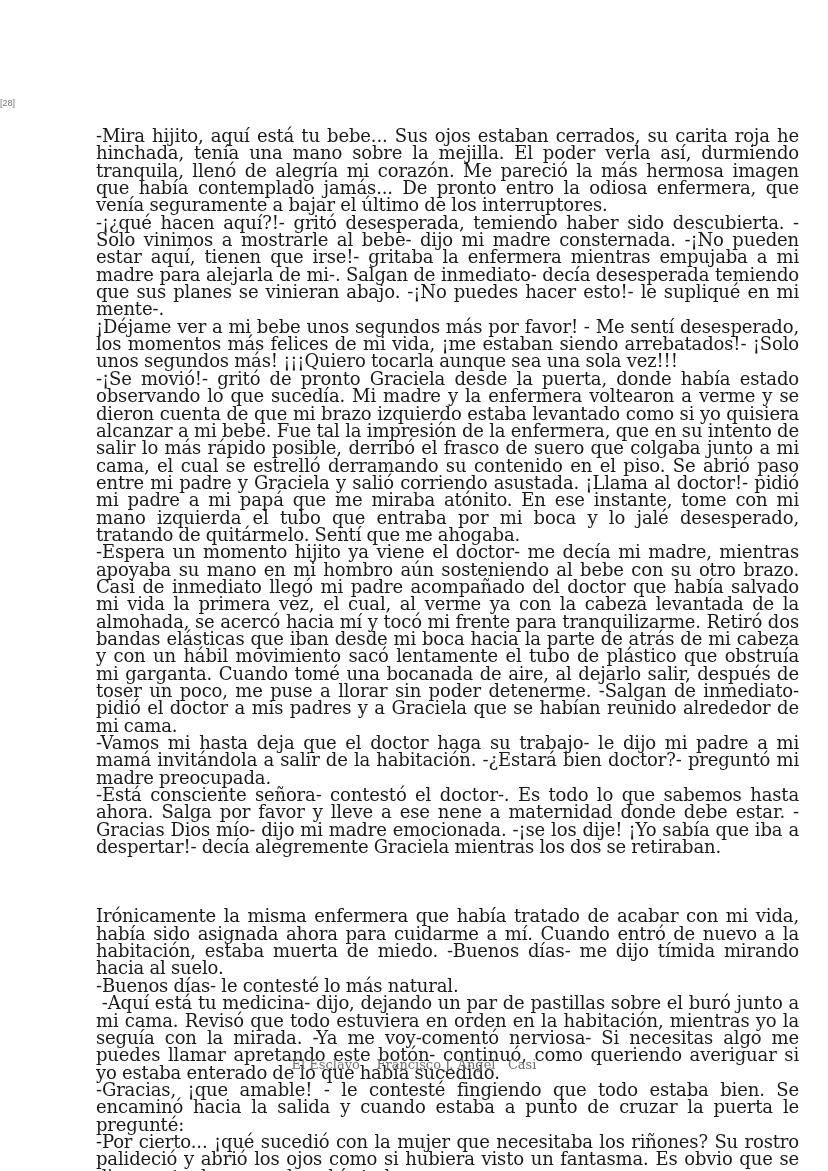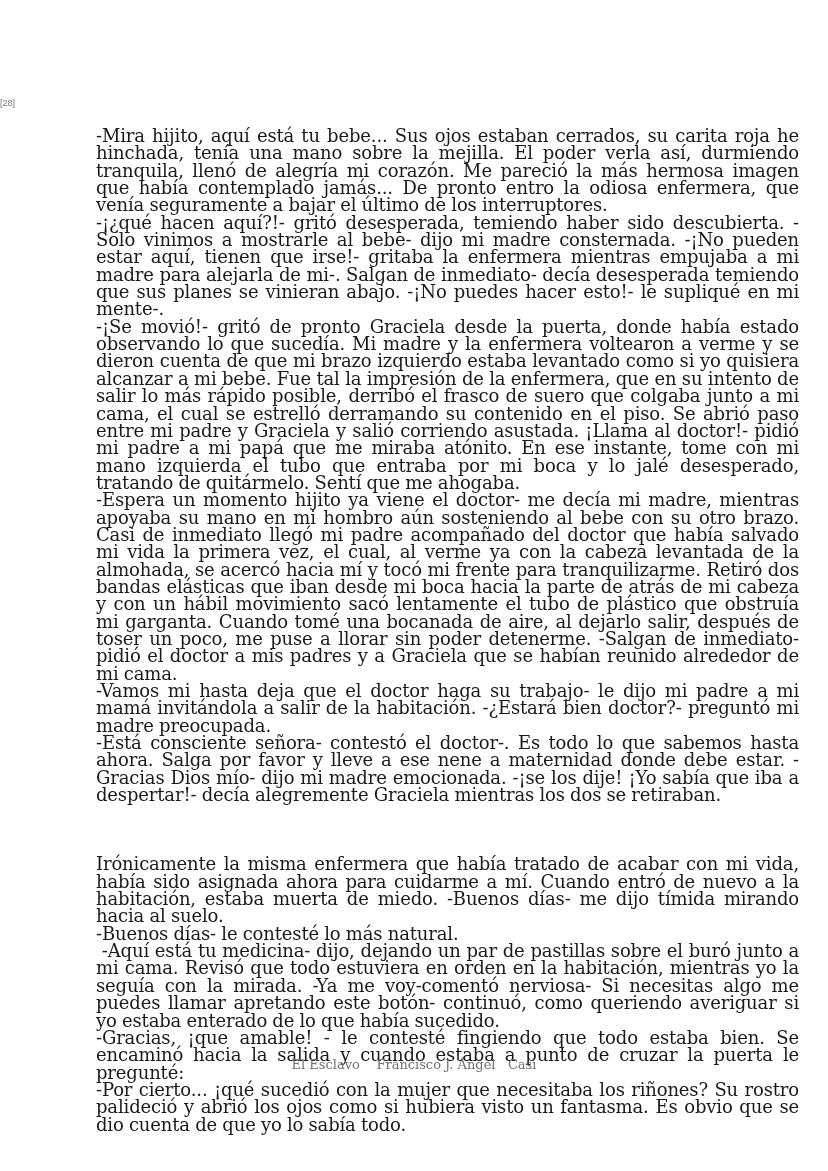--- a/index.html
+++ b/index.html
@@ -61,20 +61,21 @@
     }
   </style>
 </head>
 <body>
 
 <div class="page-number">[28]</div>
 
 <div class="body-text">
   <p>-Mira hijito, aquí está tu bebe... Sus ojos estaban cerrados, su carita roja he hinchada, tenía una mano sobre la mejilla. El poder verla así, durmiendo tranquila, llenó de alegría mi corazón. Me pareció la más hermosa imagen que había contemplado jamás... De pronto entro la odiosa enfermera, que venía seguramente a bajar el último de los interruptores.</p>
   <p>-¡¿qué hacen aquí?!- gritó desesperada, temiendo haber sido descubierta. -Solo vinimos a mos­trarle al bebe- dijo mi madre consternada. -¡No pueden estar aquí, tienen que irse!- gritaba la enfermera mientras empujaba a mi madre para alejarla de mi-. Salgan de inmediato- decía des­esperada temiendo que sus planes se vinieran abajo. -¡No puedes hacer esto!- le supliqué en mi mente-.</p>
+  <p>¡Déjame ver a mi bebe unos segundos más por favor! - Me sentí desesperado, los momentos más felices de mi vida, ¡me estaban siendo arrebatados!- ¡Solo unos segundos más! ¡¡¡Quiero to­carla aunque sea una sola vez!!!</p>
   <p>-¡Se movió!- gritó de pronto Graciela desde la puerta, donde había estado observando lo que su­cedía. Mi madre y la enfermera voltearon a verme y se dieron cuenta de que mi brazo izquierdo estaba levantado como si yo quisiera alcanzar a mi bebe. Fue tal la impresión de la enfermera, que en su intento de salir lo más rápido posible, derribó el frasco de suero que colgaba junto a mi cama, el cual se estrelló derramando su contenido en el piso. Se abrió paso entre mi padre y Graciela y salió corriendo asustada. ¡Llama al doctor!- pidió mi padre a mi papá que me miraba atónito. En ese instante, tome con mi mano izquierda el tubo que entraba por mi boca y lo jalé desesperado, tratando de quitármelo. Sentí que me ahogaba.</p>
   <p>-Espera un momento hijito ya viene el doctor- me decía mi madre, mientras apoyaba su mano en mi hombro aún sosteniendo al bebe con su otro brazo. Casi de inmediato llegó mi padre acompañado del doctor que había salvado mi vida la primera vez, el cual, al verme ya con la ca­beza levantada de la almohada, se acercó hacia mí y tocó mi frente para tranquilizarme. Retiró dos bandas elásticas que iban desde mi boca hacia la parte de atrás de mi cabeza y con un hábil movimiento sacó lentamente el tubo de plástico que obstruía mi garganta. Cuando tomé una bocanada de aire, al dejarlo salir, después de toser un poco, me puse a llorar sin poder de­tenerme. -Salgan de inmediato- pidió el doctor a mis padres y a Graciela que se habían reunido alrededor de mi cama.</p>
   <p>-Vamos mi hasta deja que el doctor haga su trabajo- le dijo mi padre a mi mamá invitándola a salir de la habitación. -¿Estará bien doctor?- preguntó mi madre preocupada.</p>
   <p>-Está consciente señora- contestó el doctor-. Es todo lo que sabemos hasta ahora. Salga por fa­vor y lleve a ese nene a maternidad donde debe estar. -Gracias Dios mío- dijo mi madre emo­cionada. -¡se los dije! ¡Yo sabía que iba a despertar!- decía alegremente Graciela mientras los dos se retiraban.</p>
 
   <div class="gap"></div>
 
   <p>Irónicamente la misma enfermera que había tratado de acabar con mi vida, había sido asignada ahora para cuidarme a mí. Cuando entró de nuevo a la habitación, estaba muerta de miedo. -Buenos días- me dijo tímida mirando hacia al suelo.</p>
   <p>-Buenos días- le contesté lo más natural.</p>
   <p style="white-space: pre-wrap;"> -Aquí está tu medicina- dijo, dejando un par de pastillas sobre el buró junto a mi cama. Revisó que todo estuviera en orden en la habitación, mientras yo la seguía con la mirada. -Ya me voy-comentó nerviosa- Si necesitas algo me puedes llamar apretando este botón- continuó, como queriendo averiguar si yo estaba enterado de lo que había sucedido.</p>

